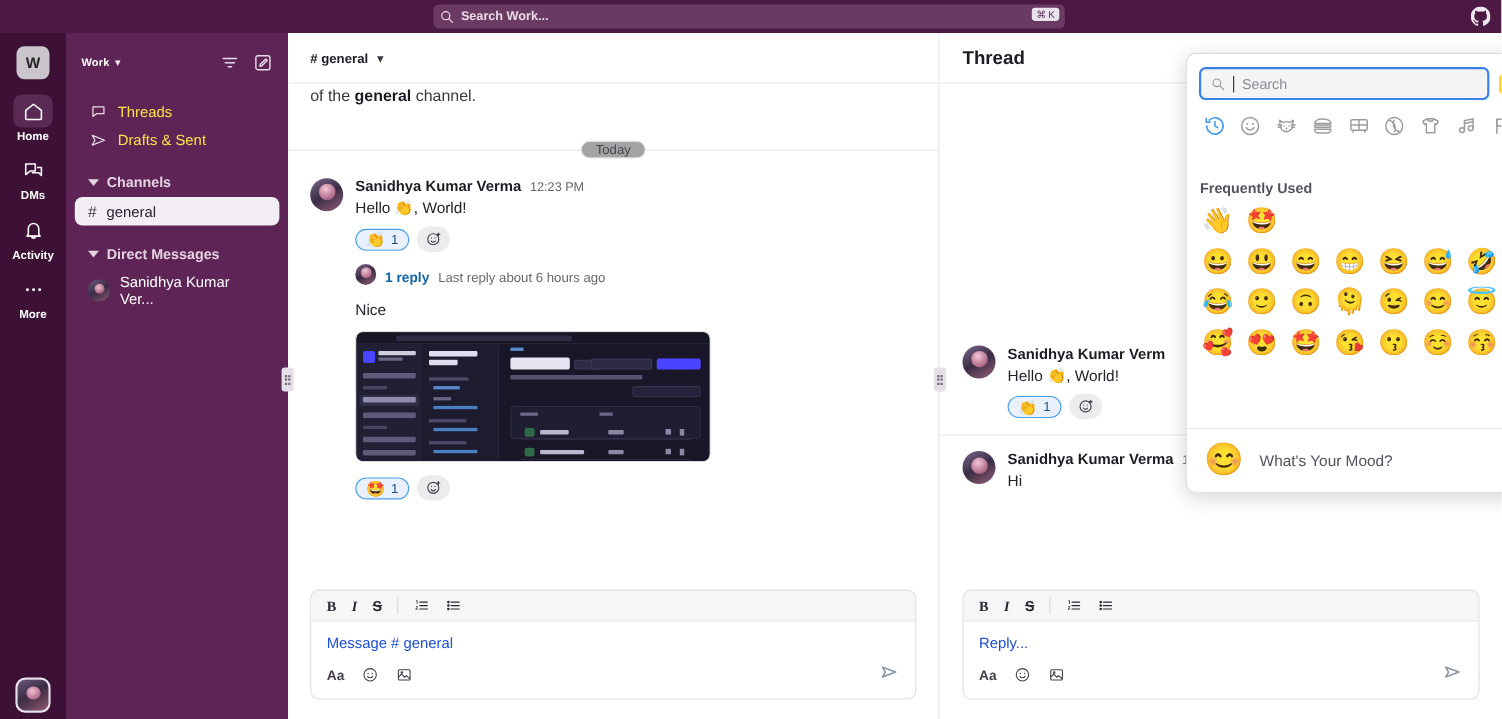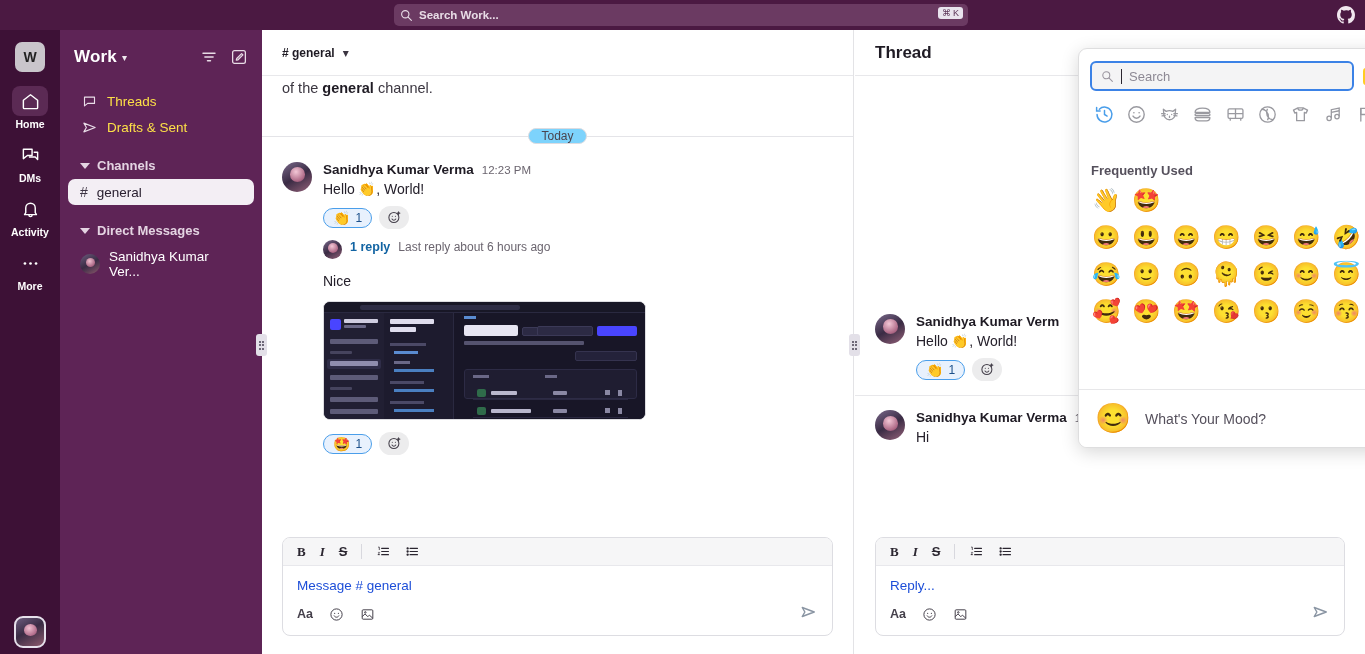--- a/index.html
+++ b/index.html
@@ -70,21 +70,21 @@
   }
 
   
   .sidebar {
     position: absolute; left: 60px; top: 30px; width: 202px; height: 624px;
     background: #5e2456; color: #fff; padding: 12px 0 0 0;
   }
   .ws-header {
     display: flex; align-items: center; padding: 0 14px; height: 30px;
   }
-  .ws-name { font-size: 17px; font-weight: bold; cursor: pointer; letter-spacing: .2px; }
+  .ws-name { font-size: 10px; font-weight: bold; cursor: pointer; letter-spacing: .2px; }
   .ws-chev { margin-left: 5px; font-size: 10px; opacity: .9; }
   .ws-spacer { flex: 1; }
   .ws-icon { width: 18px; height: 18px; margin-left: 12px; cursor: pointer; opacity: .95; }
   .nav-list { margin-top: 16px; }
   .nav-row {
     display: flex; align-items: center; gap: 10px;
     padding: 4px 14px 4px 22px; font-size: 13.5px; color: #fde047;
     cursor: pointer; height: 26px;
   }
   .nav-row svg { flex: 0 0 15px; }
@@ -124,21 +124,21 @@
   .chan-title { font-size: 12px; font-weight: bold; color: #1f1b24; cursor: pointer; }
   .chan-title-chev { margin-left: 8px; font-size: 12px; color: #3b3540; }
   .msg-scroll { position: absolute; top: 46px; left: 0; right: 0; bottom: 128px; overflow: hidden; }
   .intro-text { padding: 2px 20px 18px; font-size: 14.5px; color: #3b3640; line-height: 1.5; }
   .intro-text b { color: #1f1b24; }
   .divider-wrap {
     position: relative; height: 20px; margin: 8px 0 12px; display: flex; align-items: center;
   }
   .divider-line { position:absolute; left:0; right:0; top:50%; height:1px; background:#e4e4e8; }
   .divider-pill {
-    position: relative; margin: 12px auto; background: #7dd3fc;
+    position: relative; margin: 12px auto; background: #a3a3a3;
     border: 1px solid #dcdce1; border-radius: 12px; padding: 0 12px;
     font-size: 12px; color: #4a444f;
   }
   .msg { display: flex; padding: 4px 20px 2px; position: relative; }
   .msg-avatar {
     width: 30px; height: 30px; border-radius: 50%; flex: 0 0 30px; margin-right: 11px;
     background: linear-gradient(150deg,#7b6a8c,#3a2b44 50%,#96637a); position: relative; overflow: hidden;
   }
   .msg-avatar::after {
     content:""; position:absolute; left:26%; top:18%; width:52%; height:50%;
@@ -154,21 +154,21 @@
     display: flex; align-items: center; gap: 5px;
     background: #e8f1fd; border: 1px solid #4a9eea; border-radius: 13px;
     padding: 2px 9px; font-size: 12px; cursor: pointer; color: #1b4f8a;
   }
   .reaction .emo { font-size: 14px; line-height: 1; }
   .add-reaction {
     width: 30px; height: 23px; border-radius: 12px; background: #ececed;
     display: flex; align-items: center; justify-content: center; cursor: pointer;
   }
   .thread-link {
-    display: flex; align-items: flex-start; gap: 8px; margin-top: 9px; cursor: pointer;
+    display: flex; align-items: flex-end; gap: 8px; margin-top: 9px; cursor: pointer;
     padding: 2px 0;
   }
   .thread-mini-avatar {
     width: 19px; height: 19px; border-radius: 50%; flex: 0 0 19px;
     background: linear-gradient(150deg,#7b6a8c,#3a2b44 50%,#96637a); position:relative; overflow:hidden;
   }
   .thread-mini-avatar::after {
     content:""; position:absolute; left:26%; top:18%; width:52%; height:50%;
     border-radius:50%; background: radial-gradient(circle at 40% 32%, #f3c7d6, #ad6785 70%, #5a3350);
   }

